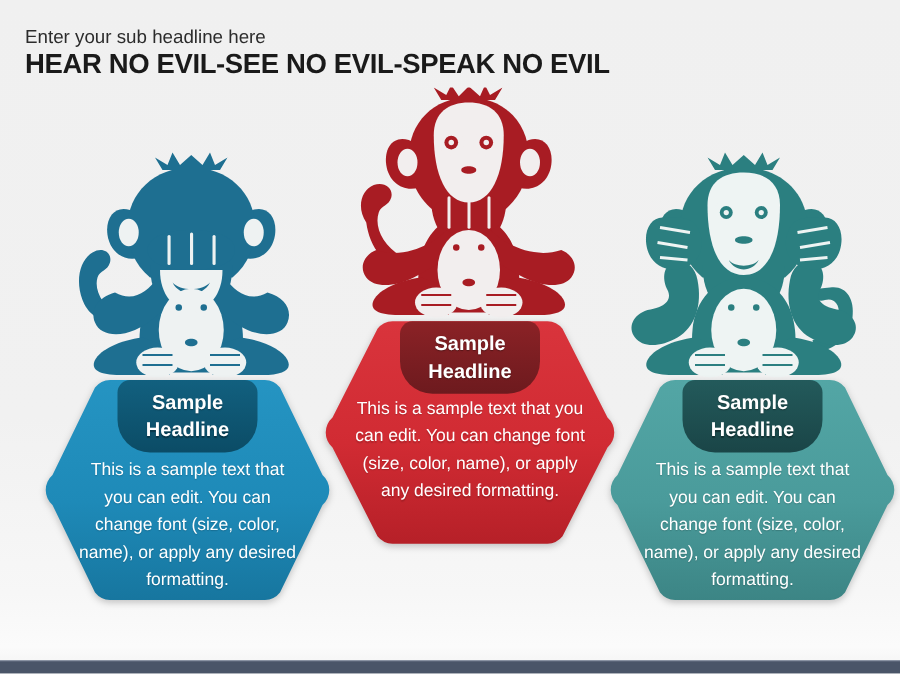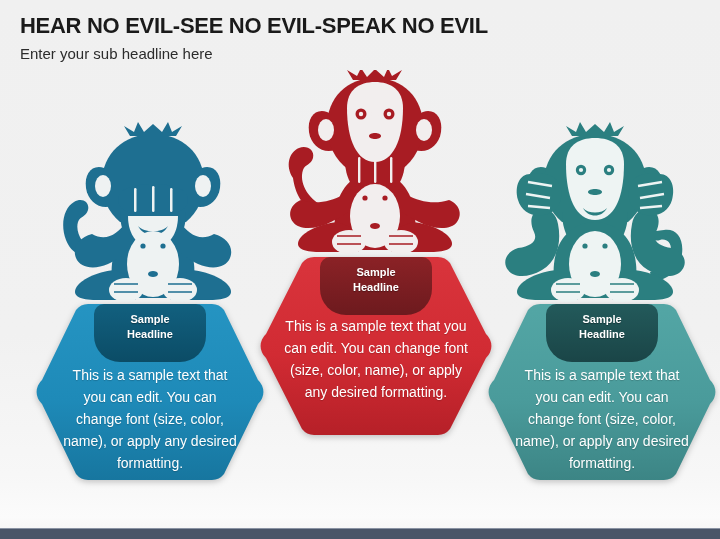--- a/index.html
+++ b/index.html
@@ -67,21 +67,21 @@
   .card-label {
     position: absolute;
     left: 0;
     width: 100%;
     text-align: center;
     color: #ffffff;
     pointer-events: none;
   }
   .card-headline {
     top: 10px;
-    font-size: 11px;
+    font-size: 16px;
     font-weight: bold;
     line-height: 1.35;
     text-shadow: 0 1px 1px rgba(0,0,0,0.35);
   }
   .card-body {
     top: 62px;
     padding: 0 26px;
     box-sizing: border-box;
     font-size: 14px;
     line-height: 1.58;
@@ -100,22 +100,22 @@
     background: #4a5568;
     border-top: 1px solid #8a93a3;
   }
 </style>
 </head>
 <body>
 
 <div id="slide">
 
   <div id="header">
+    <div id="subtitle">Enter your sub headline here</div>
     <div id="title">HEAR NO EVIL-SEE NO EVIL-SPEAK NO EVIL</div>
-    <div id="subtitle">Enter your sub headline here</div>
   </div>
 
   <div class="monkey" id="monkey-see">
     <svg viewBox="0 0 190 190" xmlns="http://www.w3.org/2000/svg">
       <g fill="#1e6f91">
 
         <path d="M8 128 C2 112 6 96 16 90 C24 85 32 90 30 98 C28 105 22 104 20 110
                  C17 120 24 134 40 142 L36 150 C18 143 12 138 8 128 Z"></path>
 
         <path d="M46 56 C34 52 26 62 28 76 C30 90 42 98 54 94 C62 91 64 80 60 72 C56 64 52 58 46 56 Z"></path>

